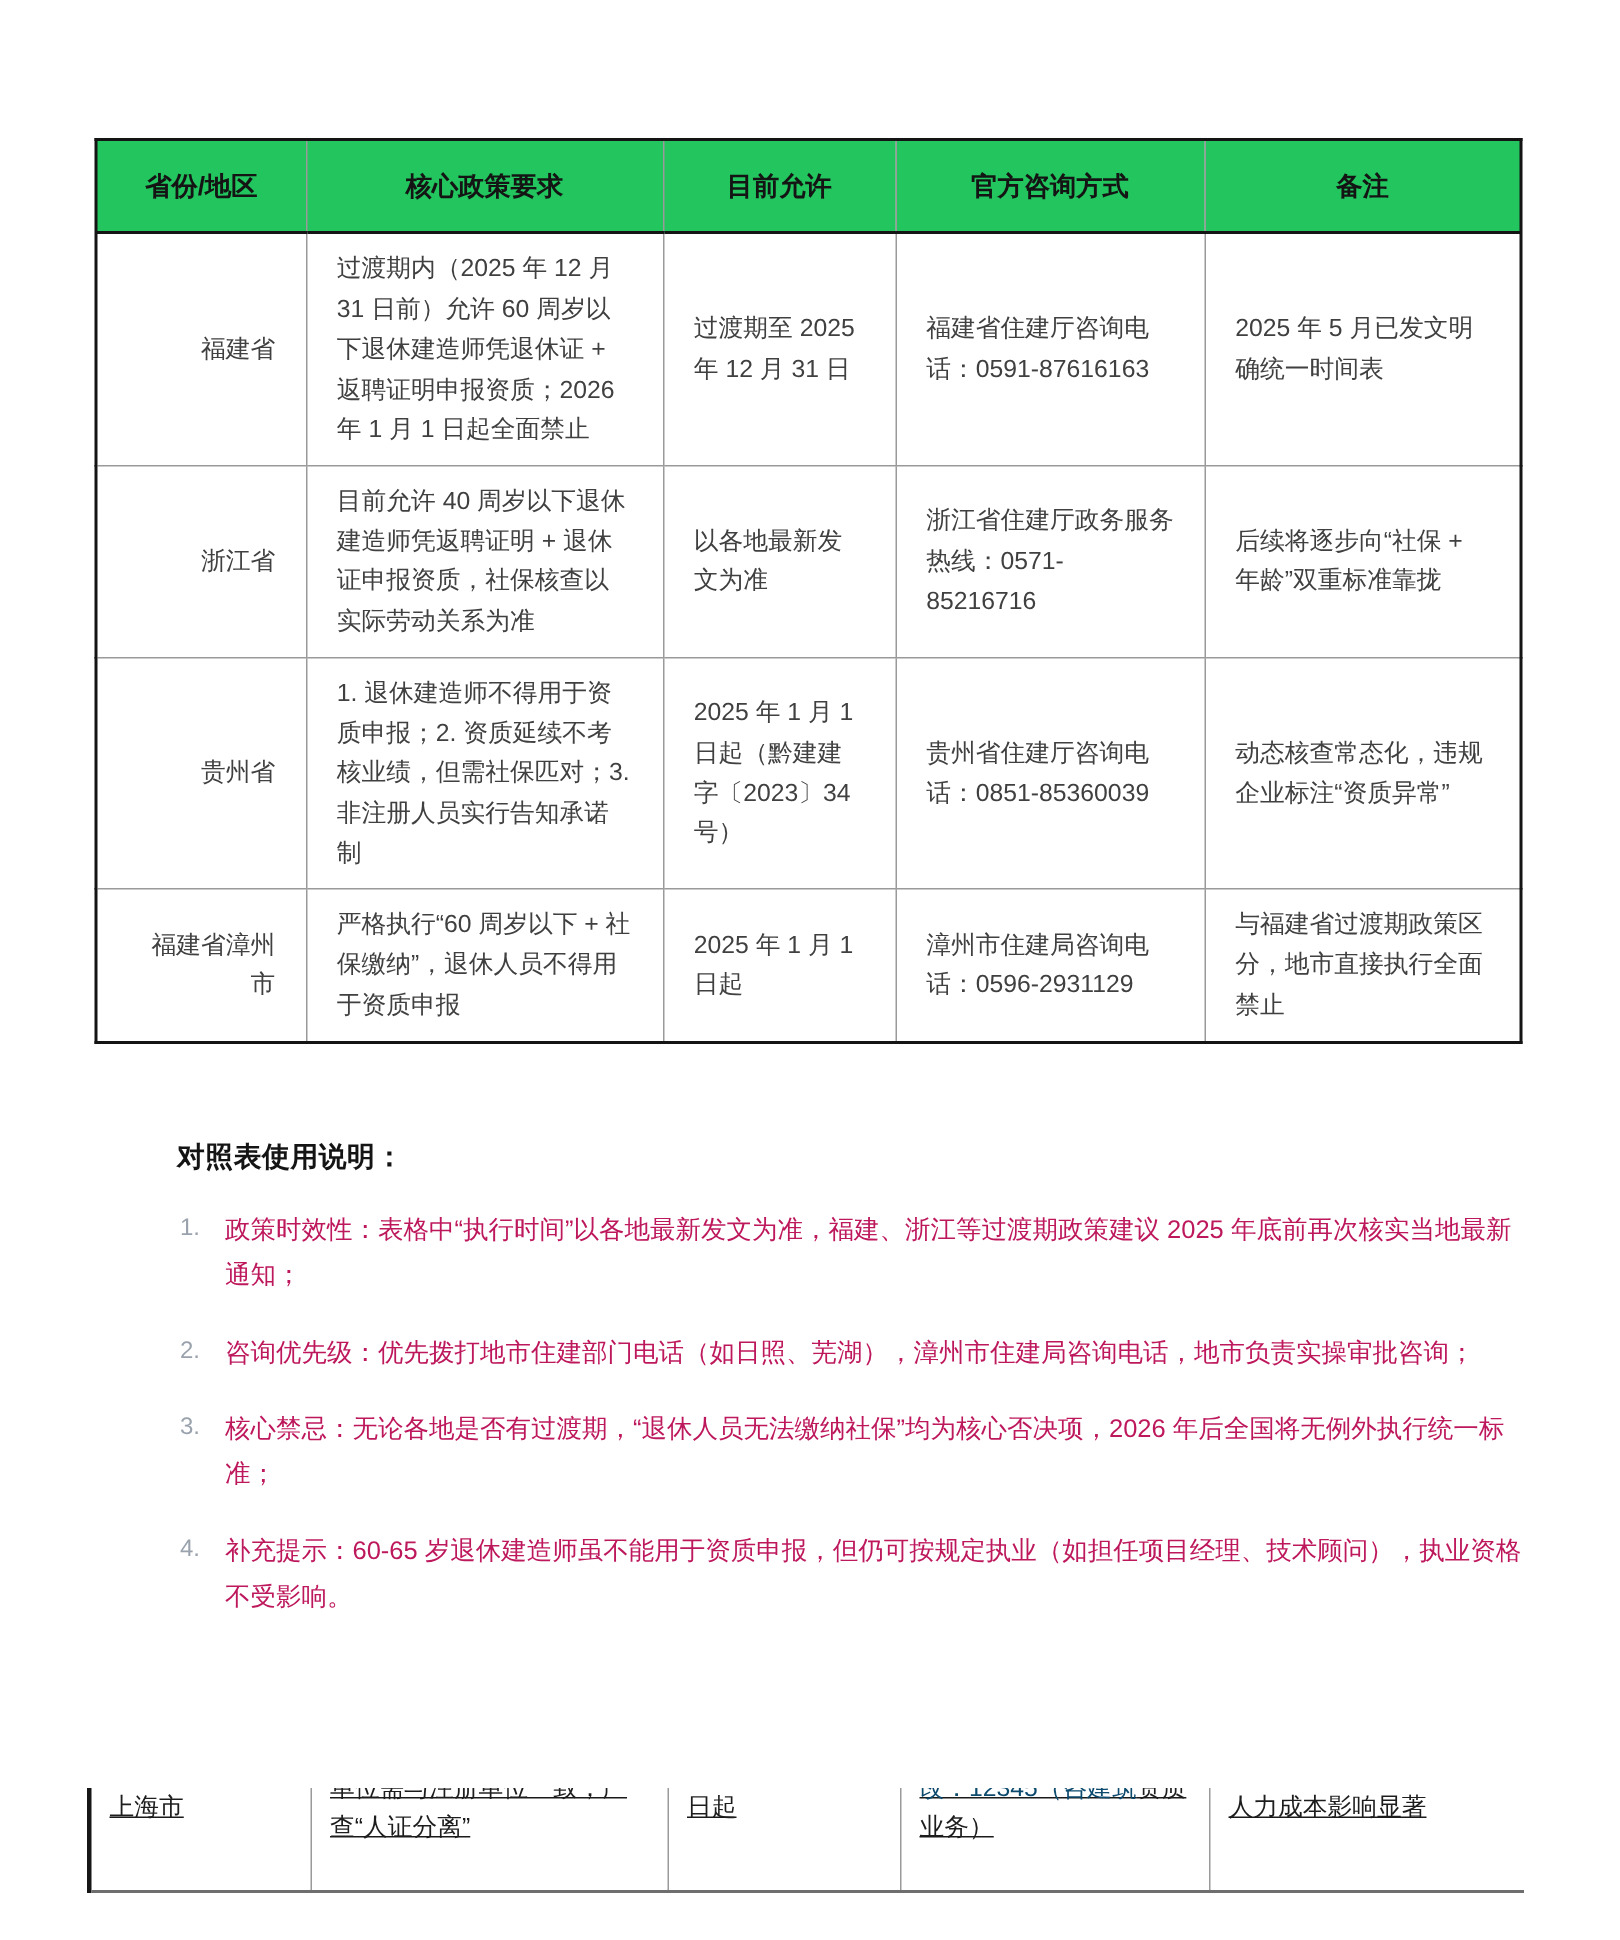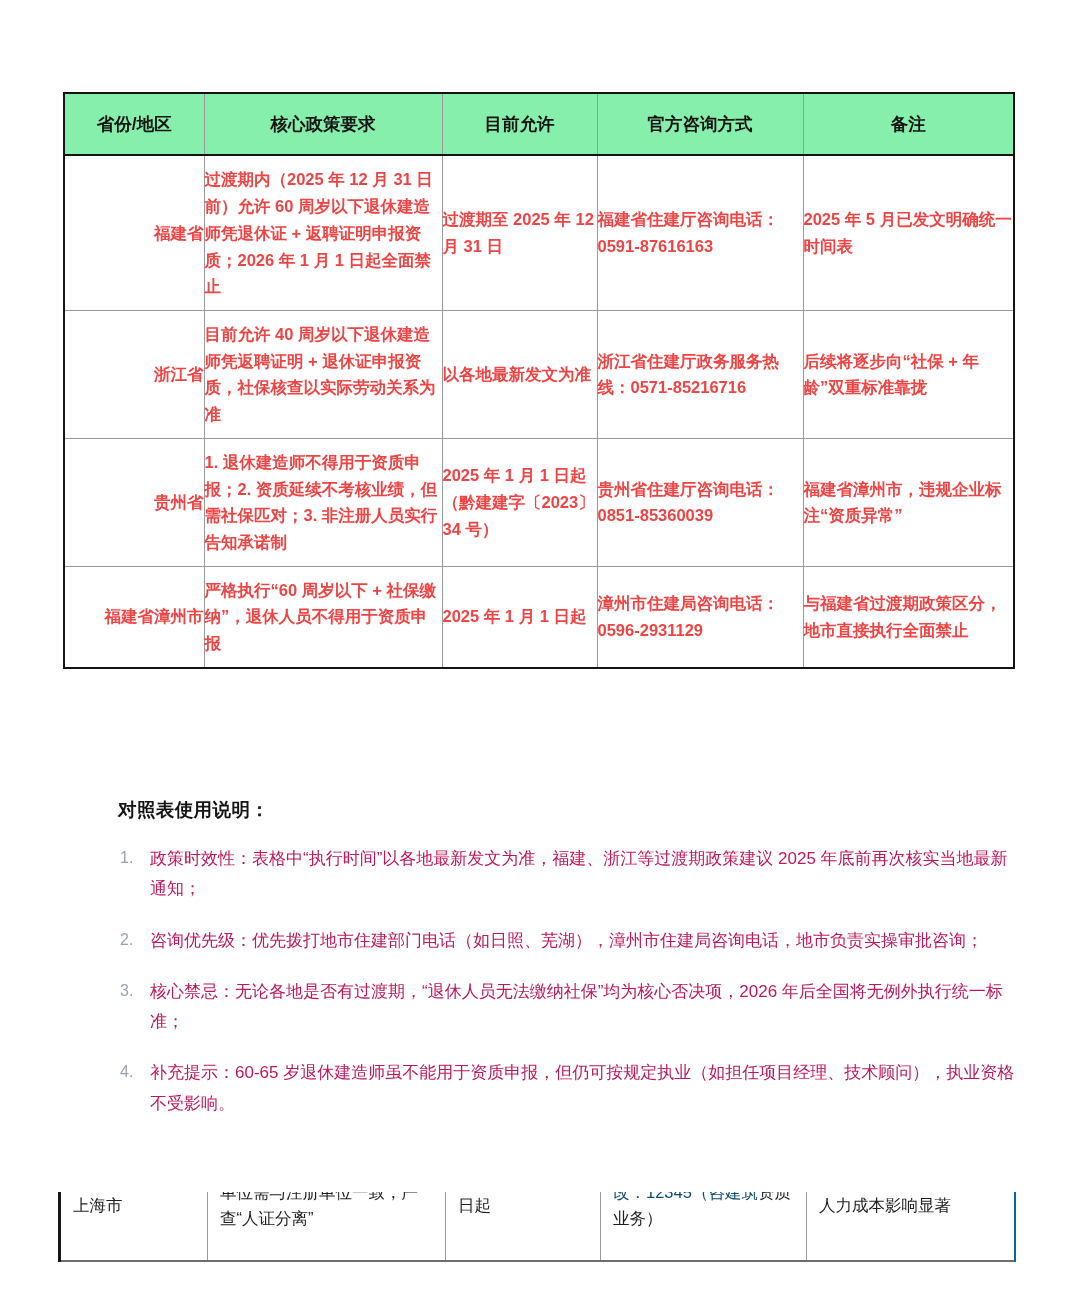--- a/index.html
+++ b/index.html
@@ -26,36 +26,36 @@
   }
   table.policy {
     border-collapse: collapse;
     width: 950px;
     table-layout: fixed;
     border: 2px solid #141414;
   }
   table.policy td, table.policy th {
     border: 1px solid #9a9a9a;
     vertical-align: middle;
-    padding: 10px 0;
+    padding: 10px 20px;
     font-size: 16.5px;
     line-height: 1.62;
-    font-weight: 700;
-    color: #ef4444;
+    font-weight: 400;
+    color: #404040;
     box-sizing: border-box;
     word-break: break-word;
   }
   table.policy thead th {
     text-align: center;
     font-weight: 700;
     font-size: 17.5px;
     padding: 16px 6px;
     border-bottom: 2px solid #141414;
     color: #141414;
-    background: #86efac;
+    background: #22c55e;
   }
   
   table.policy thead th:first-child { border-left: none; }
   table.policy thead th:last-child  { border-right: none; }
 
   col.c-prov { width: 140px; }
   col.c-req  { width: 238px; }
   col.c-time { width: 155px; }
   col.c-tel  { width: 206px; }
   col.c-note { width: 211px; }
@@ -67,21 +67,21 @@
   }
   td.cell  { text-align: left; }
 
   
   table.policy tbody tr td { border-top: 1px solid #8e8e8e; }
 
   
   .notes {
     position: absolute;
     left: 118px;
-    top: 797px;
+    top: 758px;
     width: 900px;
   }
   .notes-title {
     font-size: 18.5px;
     font-weight: 700;
     color: #141414;
     letter-spacing: .4px;
     margin-bottom: 22px;
   }
   ol.notes-list {
@@ -122,22 +122,23 @@
     position: absolute;
     left: 0;
     top: -42px;       
     width: 958px;
   }
   table.frag {
     border-collapse: collapse;
     width: 958px;
     table-layout: fixed;
     border-left: 3px solid #161616;
-    border-right: 8px solid #0369a1;
+    border-right: 3px solid #0369a1;
     border-bottom: 2px solid #6e6e6e;
+    text-decoration: underline;
   }
   table.frag td {
     border: 1px solid #9a9a9a;
     vertical-align: middle;
     padding: 10px 12px;
     font-size: 16.5px;
     line-height: 1.62;
     color: #1d1d1d;
     box-sizing: border-box;
     height: 110px;
@@ -185,21 +186,21 @@
         <td class="cell">目前允许 40 周岁以下退休建造师凭返聘证明 + 退休证申报资质，社保核查以实际劳动关系为准</td>
         <td class="cell">以各地最新发文为准</td>
         <td class="cell">浙江省住建厅政务服务热线：0571-85216716</td>
         <td class="cell">后续将逐步向“社保 + 年龄”双重标准靠拢</td>
       </tr>
       <tr>
         <td class="prov">贵州省</td>
         <td class="cell">1. 退休建造师不得用于资质申报；2. 资质延续不考核业绩，但需社保匹对；3. 非注册人员实行告知承诺制</td>
         <td class="cell">2025 年 1 月 1 日起（黔建建字〔2023〕34 号）</td>
         <td class="cell">贵州省住建厅咨询电话：0851-85360039</td>
-        <td class="cell">福建省漳州市，违规企业标注“资质异常”</td>
+        <td class="cell">动态核查常态化，违规企业标注“资质异常”</td>
       </tr>
       <tr>
         <td class="prov">福建省漳州市</td>
         <td class="cell">严格执行“60 周岁以下 + 社保缴纳”，退休人员不得用于资质申报</td>
         <td class="cell">2025 年 1 月 1 日起</td>
         <td class="cell">漳州市住建局咨询电话：0596-2931129</td>
         <td class="cell">与福建省过渡期政策区分，地市直接执行全面禁止</td>
       </tr>
     </tbody>
   </table>

